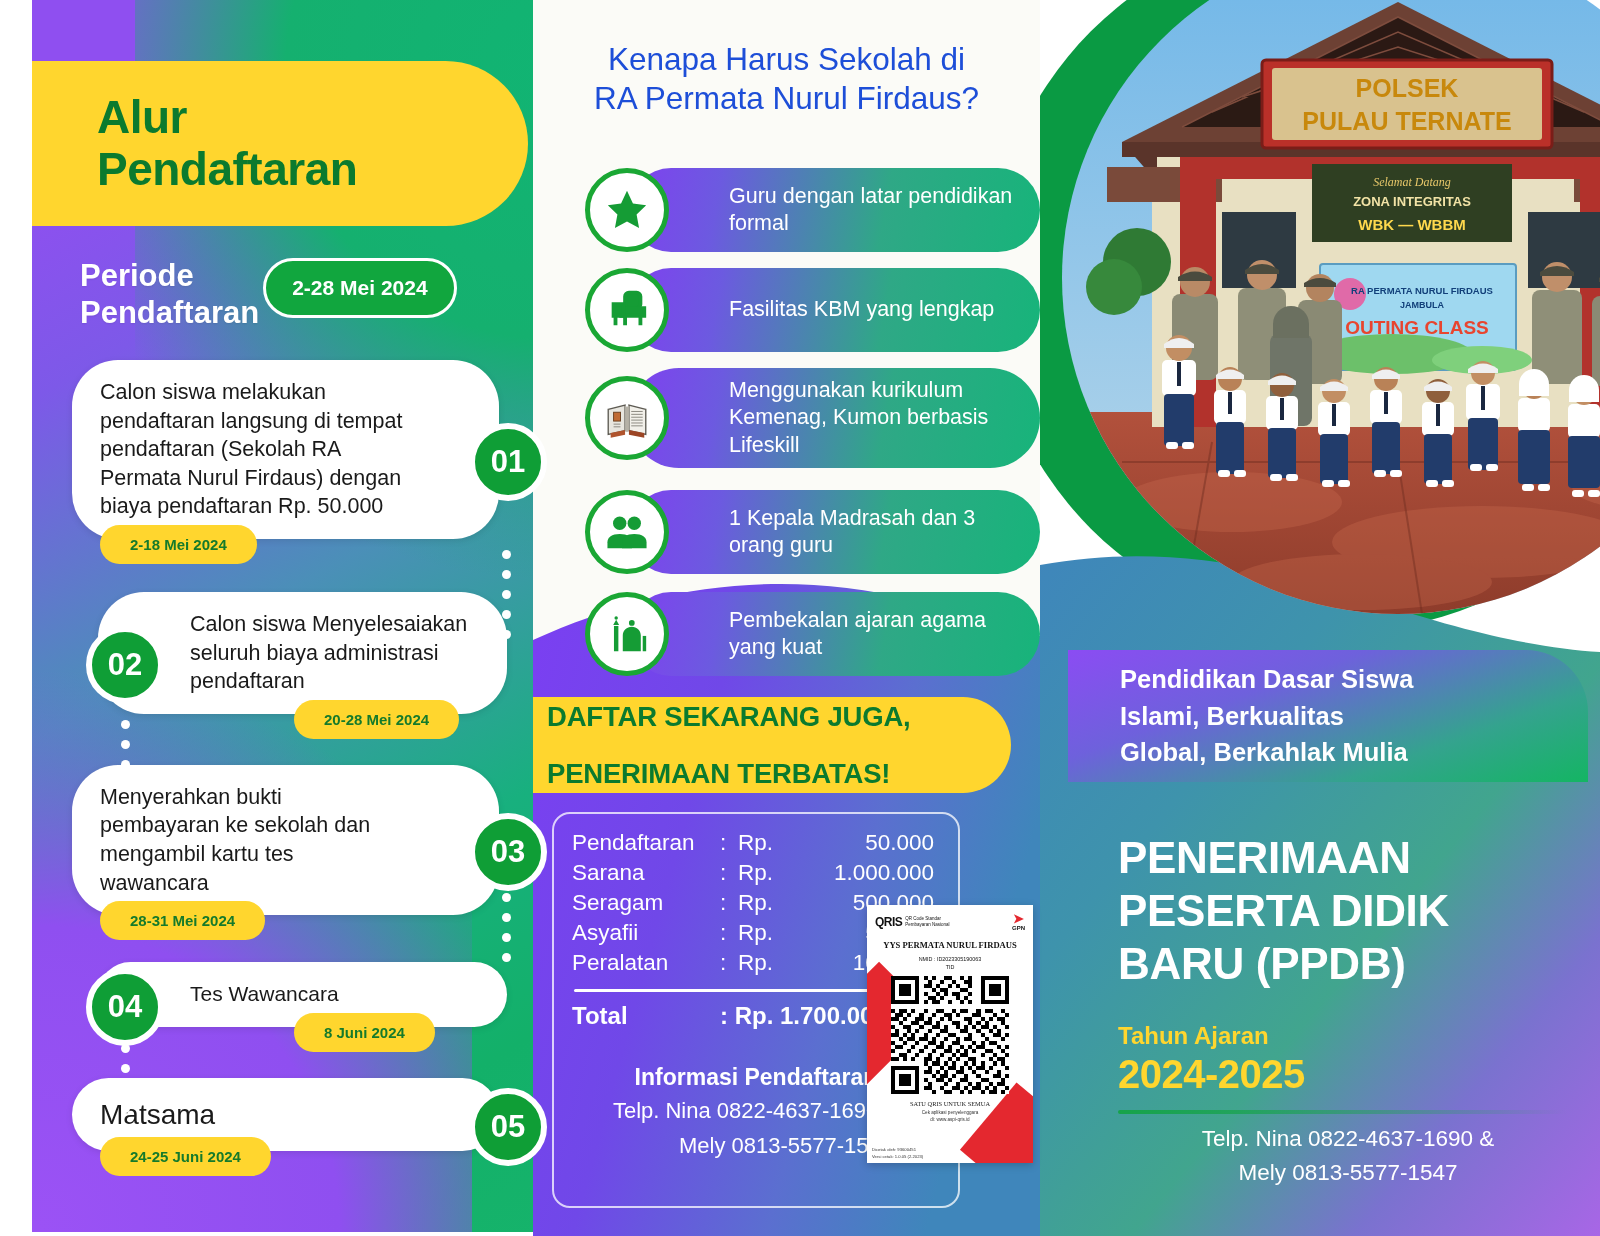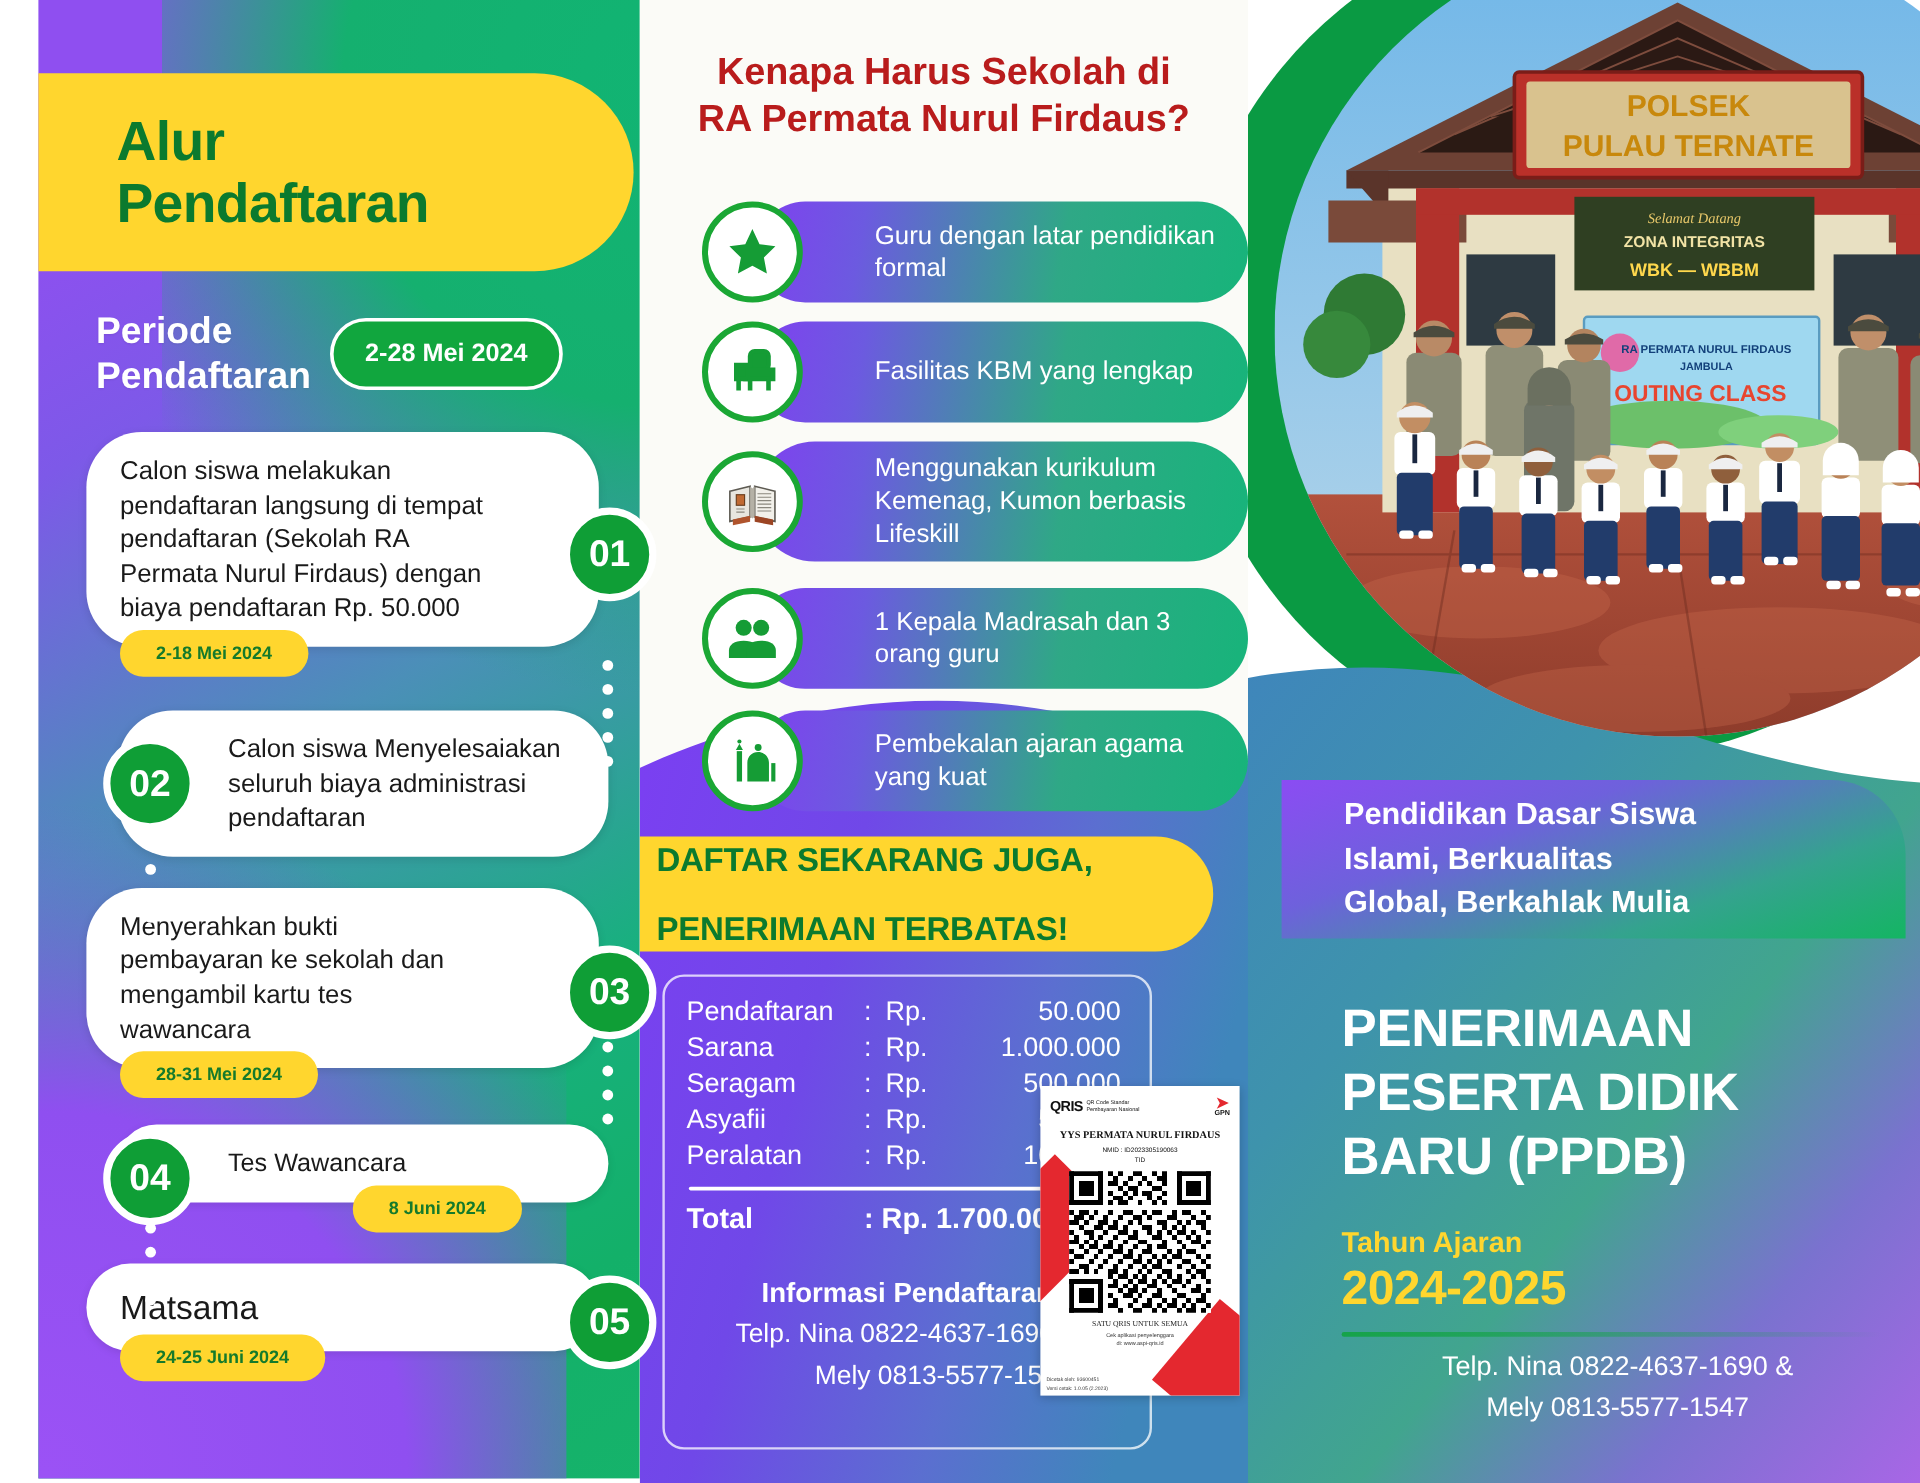--- a/index.html
+++ b/index.html
@@ -38,21 +38,21 @@
     display: flex; align-items: center;
     padding-left: 105px;
   }
   .alur-title h1 {
     color: #0b7a2e; font-size: 46px; font-weight: bold; line-height: 1.12;
     letter-spacing: -0.5px;
   }
 
   .periode-row {
     position: absolute; left: 48px; top: 258px; width: 440px;
-    display: flex; align-items: center; gap: 12px;
+    display: flex; align-items: flex-start; 
   }
   .periode-label {
     color: #ffffff; font-size: 31px; font-weight: bold; line-height: 1.18;
     text-shadow: 0 1px 2px rgba(0,0,0,.08);
   }
   .periode-badge {
     background: #11a63e; color: #ffffff; font-size: 21px; font-weight: bold;
     border-radius: 40px; padding: 15px 26px; white-space: nowrap;
     border: 3px solid #ffffff; margin-left: 4px;
   }
@@ -97,21 +97,21 @@
   
   #mid-panel {
     position: absolute; left: 533px; top: 0; width: 507px; height: 1236px;
     background: #fbfbf7; overflow: hidden;
   }
   
   #mid-wave { position: absolute; left: 0; top: 0; width: 507px; height: 1236px; }
 
   .mid-h2 {
     position: absolute; left: 0; top: 40px; width: 507px; text-align: center;
-    color: #b91c1c; font-size: 31.5px; font-weight: bold; line-height: 1.23;
+    color: #1d4ed8; font-size: 31.5px; font-weight: normal; line-height: 1.23;
     padding: 0 8px;
   }
 
   .feat-list { position: absolute; left: 52px; top: 168px; width: 455px; }
   .feat {
     position: relative; height: 84px; margin-bottom: 16px;
   }
   .feat .pill {
     position: absolute; left: 44px; top: 0; right: 0; height: 84px;
     border-radius: 44px;
@@ -250,20 +250,23 @@
             <i></i>
             <i></i>
         </div>
       </div>
 
       <div class="tl-step left-num" style="margin-top:28px;">
         <div class="tl-card">
           <span>Calon siswa Menyelesaiakan seluruh biaya administrasi pendaftaran</span>
         </div>
         <div class="tl-num">02</div>
+        <div class="tl-date-wrap dr">
+          <div class="tl-date">20-28 Mei 2024</div>
+        </div>
         <div class="tl-dots" style="left:89px; top:128px;">
           <i></i>
             <i></i>
             <i></i>
             <i></i>
         </div>
       </div>
 
       <div class="tl-step right-num" style="margin-top:26px;">
         <div class="tl-card">

